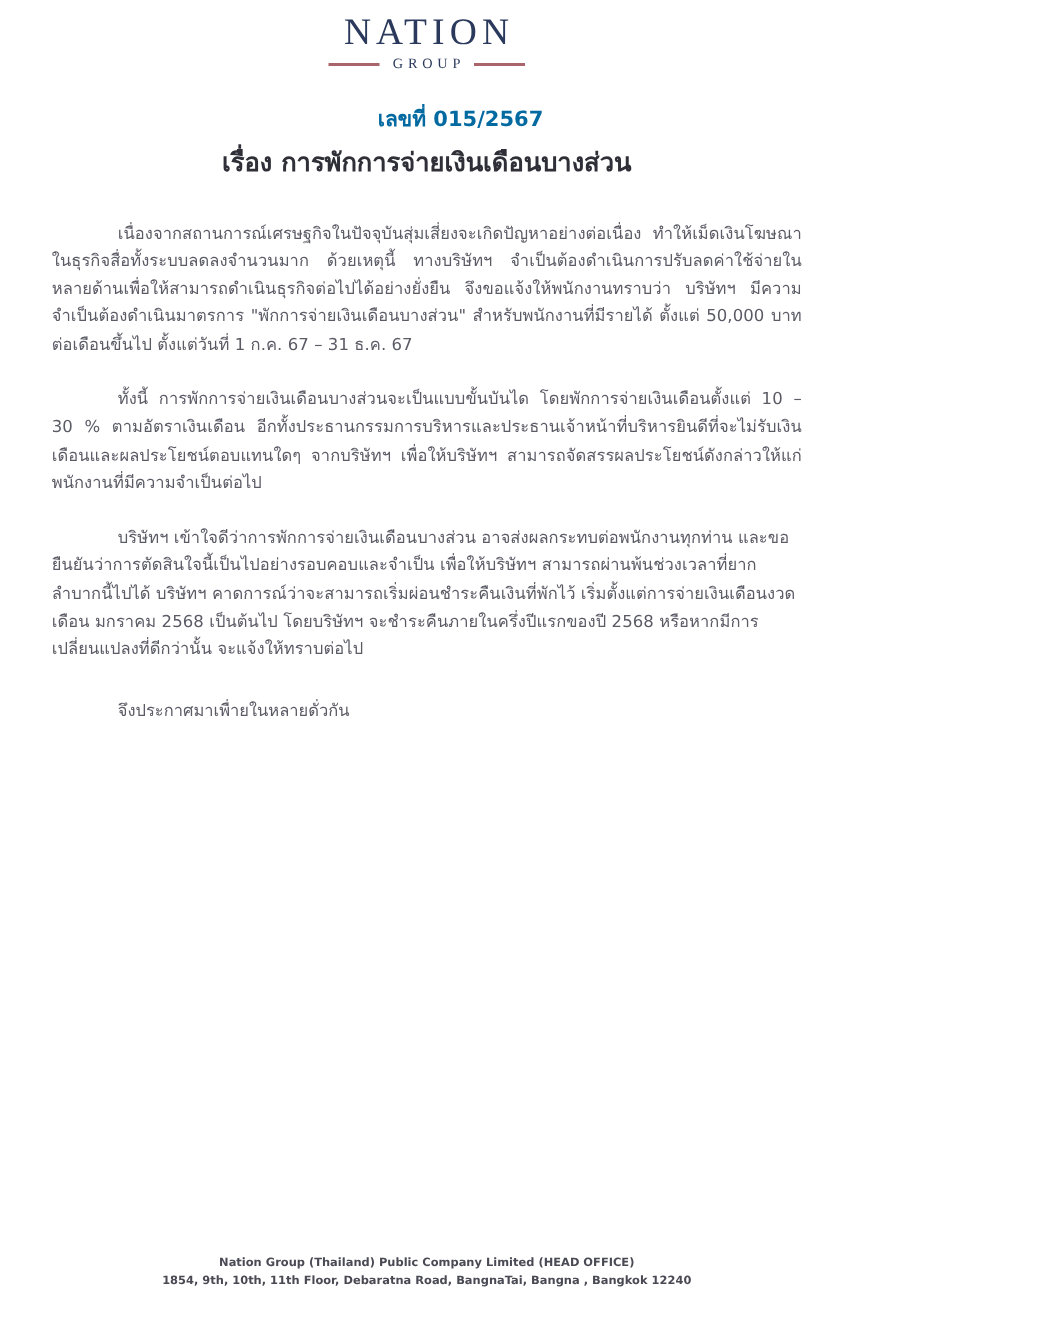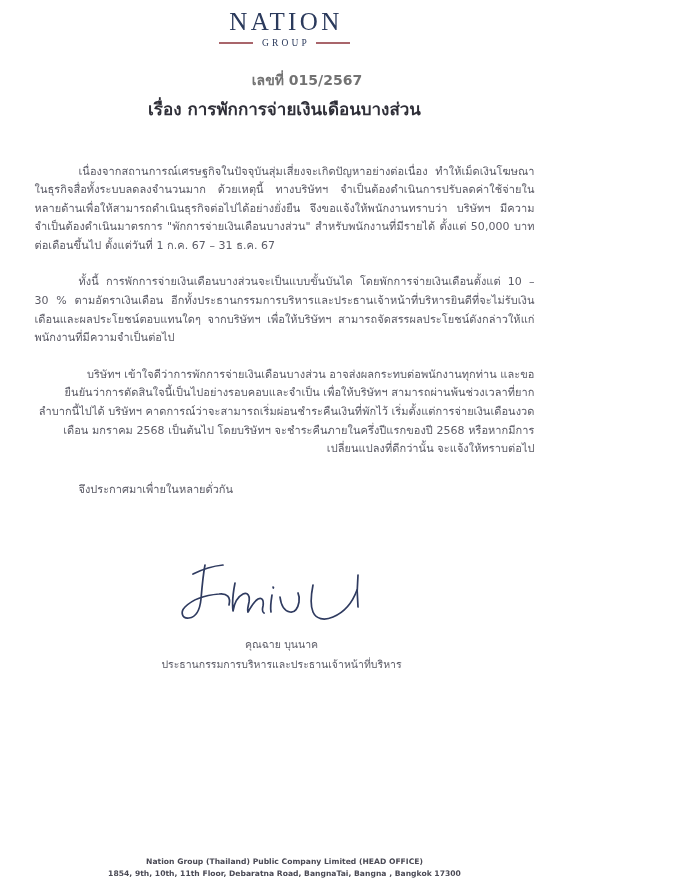--- a/index.html
+++ b/index.html
@@ -65,51 +65,51 @@
   }
   .title-main {
     font-size: 15.5px;
     font-weight: bold;
     color: #2f2f38;
     line-height: 1.55;
   }
   .title-no {
     font-size: 14px;
     font-weight: bold;
-    color: #737373;
+    color: #0369a1;
     line-height: 1.75;
     margin-top: 2px;
     padding-left: 45px;
   }
   .title-subject {
     font-size: 17px;
     font-weight: bold;
     color: #2f2f38;
     line-height: 1.75;
     margin-top: 2px;
   }
 
   
   .body-block {
-    margin: 16px auto;
+    margin: 0 auto;
     width: 500px;
     padding-top: 22px;
   }
   .para {
     font-size: 11px;
     line-height: 18.6px;
     color: #5b5b66;
     text-align: justify;
     text-justify: inter-word;
     text-indent: 44px;
     margin: 0 0 18px 0;
     letter-spacing: 0.05px;
   }
   .para.last-para {
-    text-align: right;
+    text-align: left;
   }
   .para-closing {
     font-size: 11px;
     line-height: 18.6px;
     color: #5b5b66;
     text-indent: 44px;
     margin: 22px 0 0 0;
   }
 
   
@@ -133,21 +133,21 @@
     font-size: 10.5px;
     color: #5b5b66;
     line-height: 1.9;
   }
 
   
   .footer-block {
     position: absolute;
     left: 0;
     right: 0;
-    bottom: 4px;
+    bottom: 24px;
     text-align: center;
   }
   .footer-line {
     font-size: 7.6px;
     font-weight: bold;
     color: #4a4a55;
     line-height: 1.5;
     letter-spacing: 0.02px;
   }
 </style>
@@ -169,38 +169,20 @@
     <div class="title-no">เลขที่ 015/2567</div>
     <div class="title-subject">เรื่อง การพักการจ่ายเงินเดือนบางส่วน</div>
   </div>
 
   <div class="body-block">
     <p class="para">เนื่องจากสถานการณ์เศรษฐกิจในปัจจุบันสุ่มเสี่ยงจะเกิดปัญหาอย่างต่อเนื่อง ทำให้เม็ดเงินโฆษณาในธุรกิจสื่อทั้งระบบลดลงจำนวนมาก ด้วยเหตุนี้ ทางบริษัทฯ จำเป็นต้องดำเนินการปรับลดค่าใช้จ่ายในหลายด้านเพื่อให้สามารถดำเนินธุรกิจต่อไปได้อย่างยั่งยืน จึงขอแจ้งให้พนักงานทราบว่า บริษัทฯ มีความจำเป็นต้องดำเนินมาตรการ "พักการจ่ายเงินเดือนบางส่วน" สำหรับพนักงานที่มีรายได้ ตั้งแต่ 50,000 บาทต่อเดือนขึ้นไป ตั้งแต่วันที่ 1 ก.ค. 67 – 31 ธ.ค. 67</p>
     <p class="para">ทั้งนี้ การพักการจ่ายเงินเดือนบางส่วนจะเป็นแบบขั้นบันได โดยพักการจ่ายเงินเดือนตั้งแต่ 10 – 30 % ตามอัตราเงินเดือน อีกทั้งประธานกรรมการบริหารและประธานเจ้าหน้าที่บริหารยินดีที่จะไม่รับเงินเดือนและผลประโยชน์ตอบแทนใดๆ จากบริษัทฯ เพื่อให้บริษัทฯ สามารถจัดสรรผลประโยชน์ดังกล่าวให้แก่พนักงานที่มีความจำเป็นต่อไป</p>
     <p class="para last-para">บริษัทฯ เข้าใจดีว่าการพักการจ่ายเงินเดือนบางส่วน อาจส่งผลกระทบต่อพนักงานทุกท่าน และขอยืนยันว่าการตัดสินใจนี้เป็นไปอย่างรอบคอบและจำเป็น เพื่อให้บริษัทฯ สามารถผ่านพ้นช่วงเวลาที่ยากลำบากนี้ไปได้ บริษัทฯ คาดการณ์ว่าจะสามารถเริ่มผ่อนชำระคืนเงินที่พักไว้ เริ่มตั้งแต่การจ่ายเงินเดือนงวดเดือน มกราคม 2568 เป็นต้นไป โดยบริษัทฯ จะชำระคืนภายในครึ่งปีแรกของปี 2568 หรือหากมีการเปลี่ยนแปลงที่ดีกว่านั้น จะแจ้งให้ทราบต่อไป</p>
     <p class="para-closing">จึงประกาศมาเพื่ายในหลายดั่วกัน</p>
 
-    <div class="sign-block">
-      <div class="sign-mark">
-        <svg width="210" height="78" viewBox="0 0 210 78" aria-hidden="true">
-          <g fill="none" stroke="#2f3b60" stroke-width="1.7" stroke-linecap="round" stroke-linejoin="round">
-            <path d="M28 8 C 26 18, 25 30, 24 42 C 23 52, 20 60, 12 61 C 5 62, 3 55, 8 50 C 16 42, 30 38, 42 37 C 50 36, 54 40, 52 48"></path>
-            <path d="M16 17 C 26 12, 36 9, 46 8"></path>
-            <path d="M58 26 C 56 36, 55 46, 56 54 C 57 48, 60 40, 66 37 C 71 35, 73 39, 72 45 C 71 50, 70 53, 71 55 C 73 52, 76 45, 81 42 C 85 40, 87 43, 86 49 C 85 53, 85 55, 87 56"></path>
-            <path d="M95 38 C 94 44, 93 50, 94 55"></path>
-            <path d="M96 30 C 96.4 30, 96.6 30.5, 96.3 31"></path>
-            <path d="M103 40 C 104 48, 107 54, 113 55 C 118 56, 121 51, 122 45 C 122.5 41, 122 38, 121 36"></path>
-            <path d="M136 28 C 134 38, 133 48, 136 55 C 139 62, 147 64, 156 60 C 168 55, 176 44, 180 33"></path>
-            <path d="M181 18 C 180 28, 180 40, 181 50"></path>
-          </g>
-        </svg>
-      </div>
-      <div class="sign-name">คุณฉาย บุนนาค</div>
-      <div class="sign-title">ประธานกรรมการบริหารและประธานเจ้าหน้าที่บริหาร</div>
-    </div>
   </div>
 
   <div class="footer-block">
     <div class="footer-line">Nation Group (Thailand) Public Company Limited (HEAD OFFICE)</div>
-    <div class="footer-line">1854, 9th, 10th, 11th Floor, Debaratna Road, BangnaTai, Bangna , Bangkok 17300</div>
+    <div class="footer-line">1854, 9th, 10th, 11th Floor, Debaratna Road, BangnaTai, Bangna , Bangkok 12240</div>
   </div>
 
 </div>
 
 </body></html>

